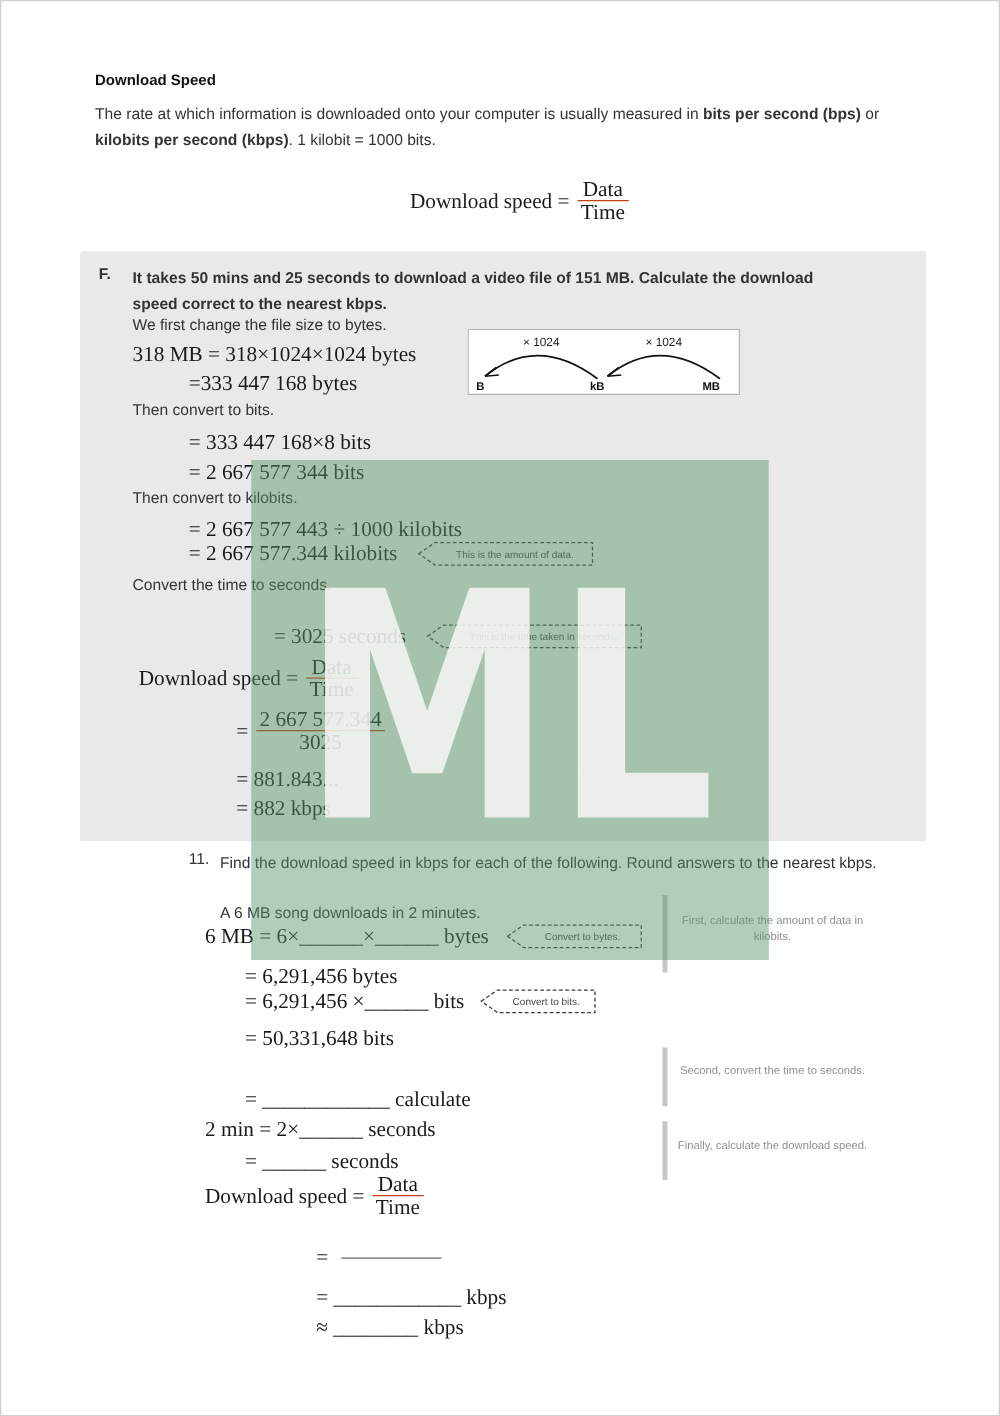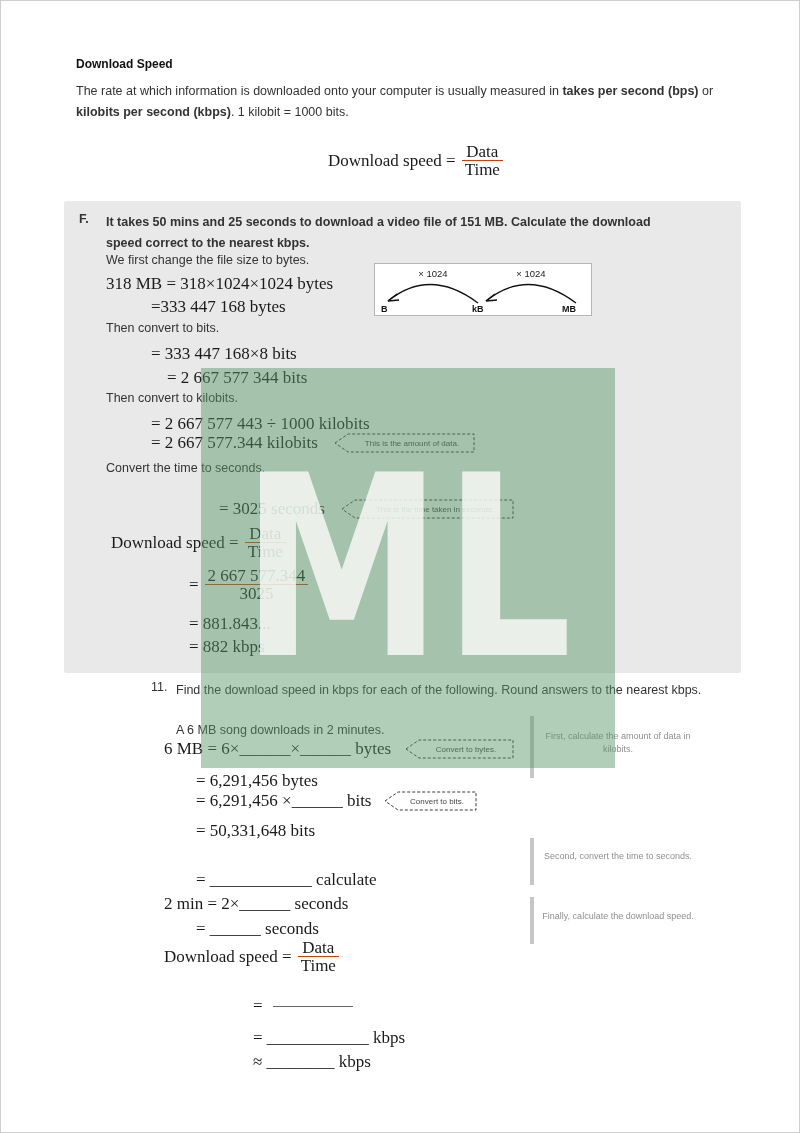--- a/index.html
+++ b/index.html
@@ -37,41 +37,41 @@
   .wm-text{font-family:"DejaVu Sans",sans-serif;font-weight:bold;font-size:252px;
       line-height:252px;color:rgba(249,249,246,0.82);transform:scaleX(0.8);letter-spacing:2px;}
 </style>
 </head>
 <body>
 
 <div class="page">
 
   <div class="abs title" style="left:75px;top:56px">Download Speed</div>
 
-  <p class="abs sans wrap" style="left:75px;top:80px;width:660px;margin:0"><span>The rate at which information is downloaded onto your computer is usually measured in </span><span class="bold">takes per second (bps)</span><span> or </span><span class="bold">kilobits per second (kbps)</span><span>. 1 kilobit = 1000 bits.</span></p>
+  <p class="abs sans wrap" style="left:75px;top:80px;width:660px;margin:0"><span>The rate at which information is downloaded onto your computer is usually measured in </span><span class="bold">bits per second (bps)</span><span> or </span><span class="bold">kilobits per second (kbps)</span><span>. 1 kilobit = 1000 bits.</span></p>
 
   <div class="row frac-row serif" style="left:327px;top:142px">
     <span>Download speed =</span>
     <span class="frac">
       <span class="fnum">Data</span>
       <span class="fden">Time</span>
     </span>
   </div>
 
   <div class="ebox"></div>
 
   <div class="abs sans bold" style="left:78px;top:211px">F.</div>
   <div class="abs sans bold wrap" style="left:105px;top:211px;width:580px">It takes 50 mins and 25 seconds to download a video file of 151 MB. Calculate the download speed correct to the nearest kbps.</div>
 
   <div class="abs sans" style="left:105px;top:252px">We first change the file size to bytes.</div>
   <div class="abs serif" style="left:105px;top:273px">318 MB = 318×1024×1024 bytes</div>
   <div class="abs serif" style="left:150px;top:296px">=333 447 168 bytes</div>
   <div class="abs sans" style="left:105px;top:320px">Then convert to bits.</div>
   <div class="abs serif" style="left:150px;top:343px">= 333 447 168×8 bits</div>
-  <div class="abs serif" style="left:166px;top:367px">= 2 667 577 344 bits</div>
+  <div class="abs serif" style="left:150px;top:367px">= 2 667 577 344 bits</div>
   <div class="abs sans" style="left:105px;top:390px">Then convert to kilobits.</div>
   <div class="abs serif" style="left:150px;top:413px">= 2 667 577 443 ÷ 1000 kilobits</div>
 
   <div class="row" style="left:150px;top:431px">
     <span class="serif">= 2 667 577.344 kilobits</span>
     <svg class="callout" width="142" height="22" style="margin-left:16px">
       <path class="co-path" d="M1 11 L14 2 L140 2 L140 20 L14 20 Z"></path>
       <text class="co-text" x="78" y="14">This is the amount of data.</text>
     </svg>
   </div>

